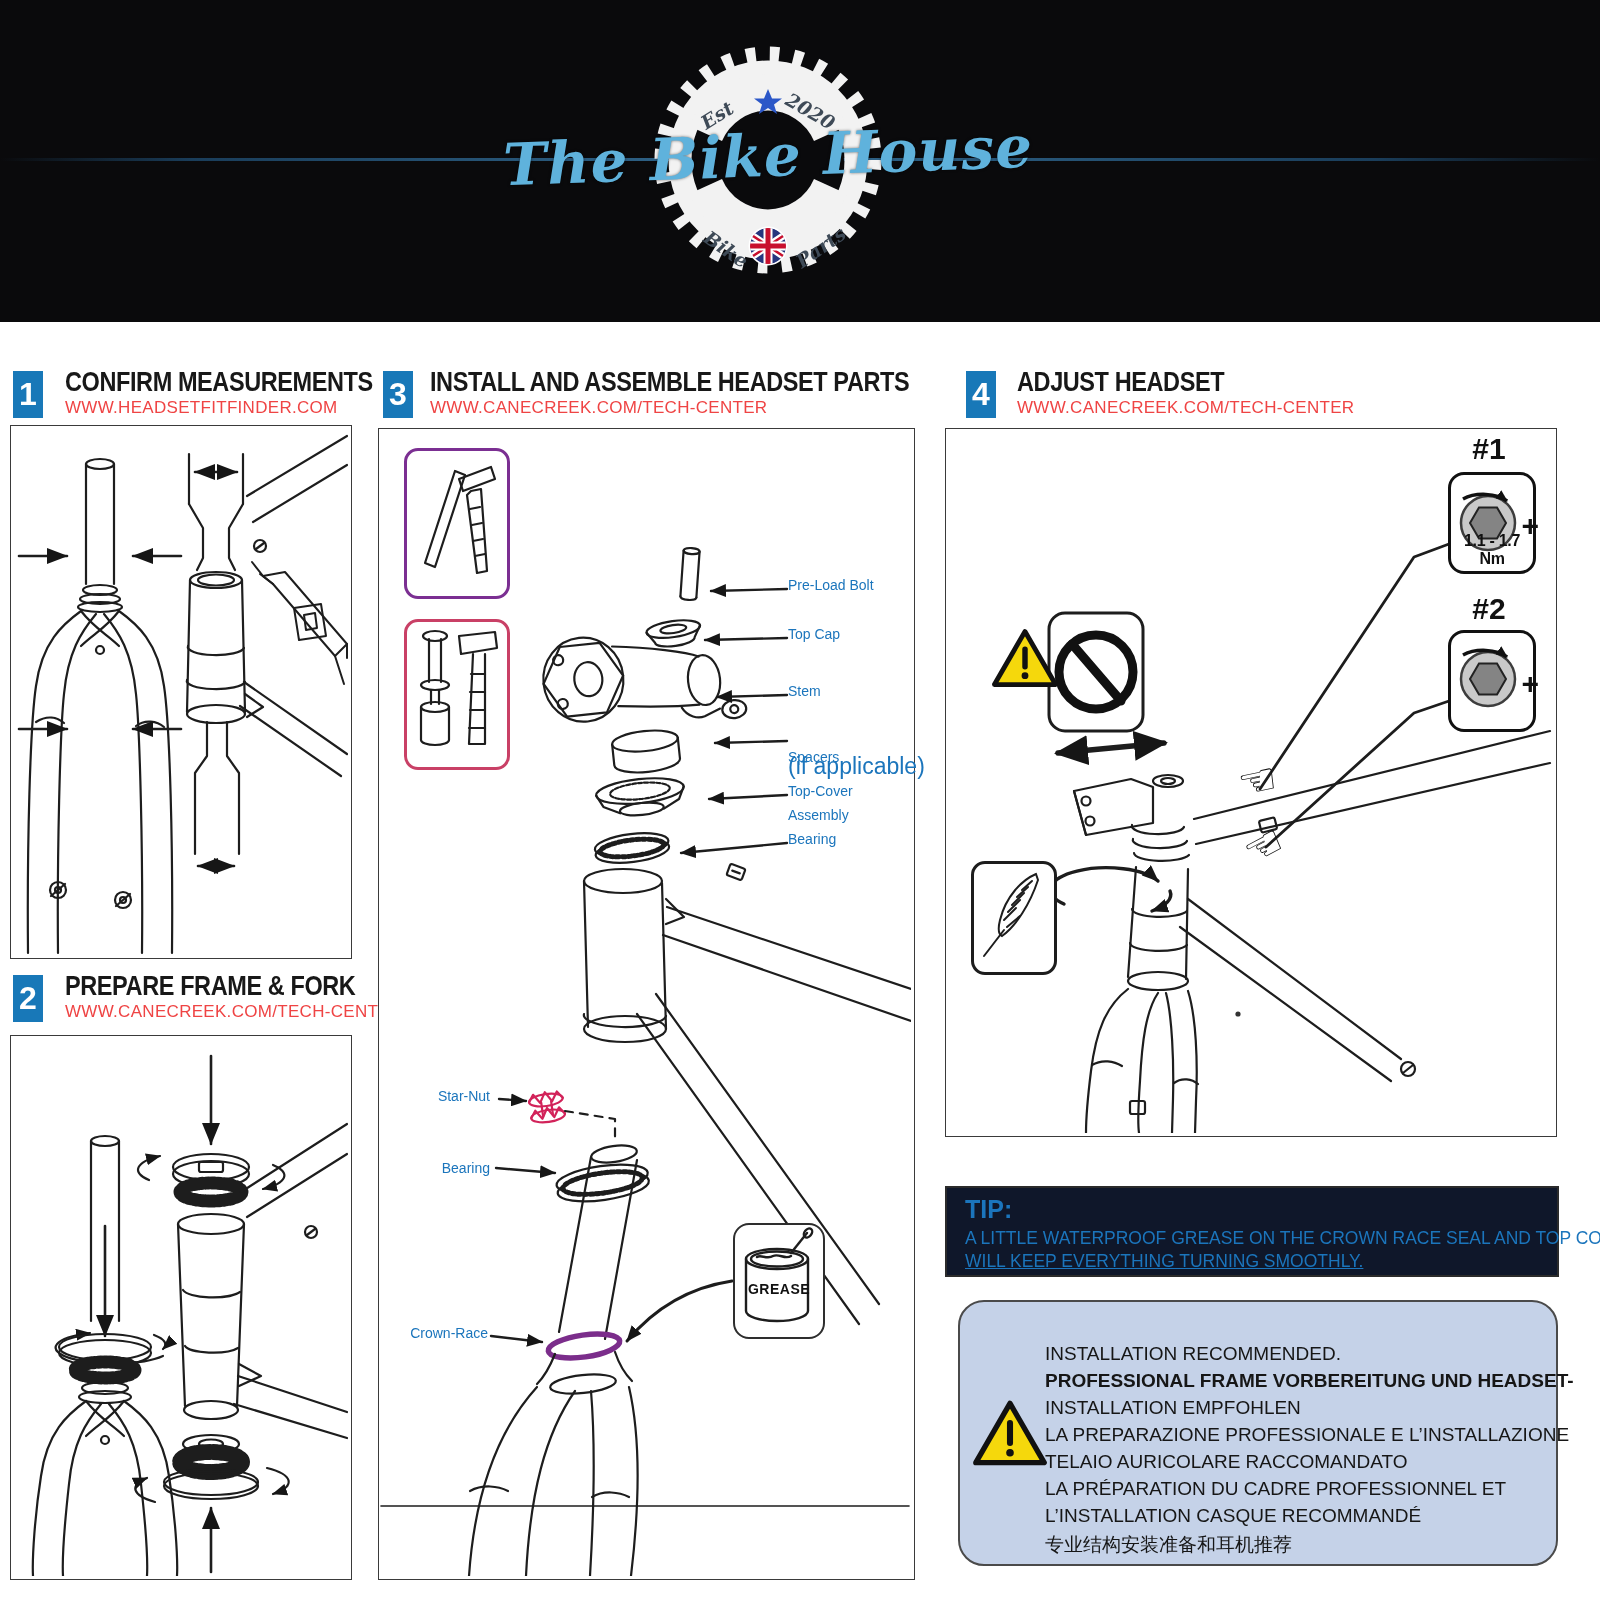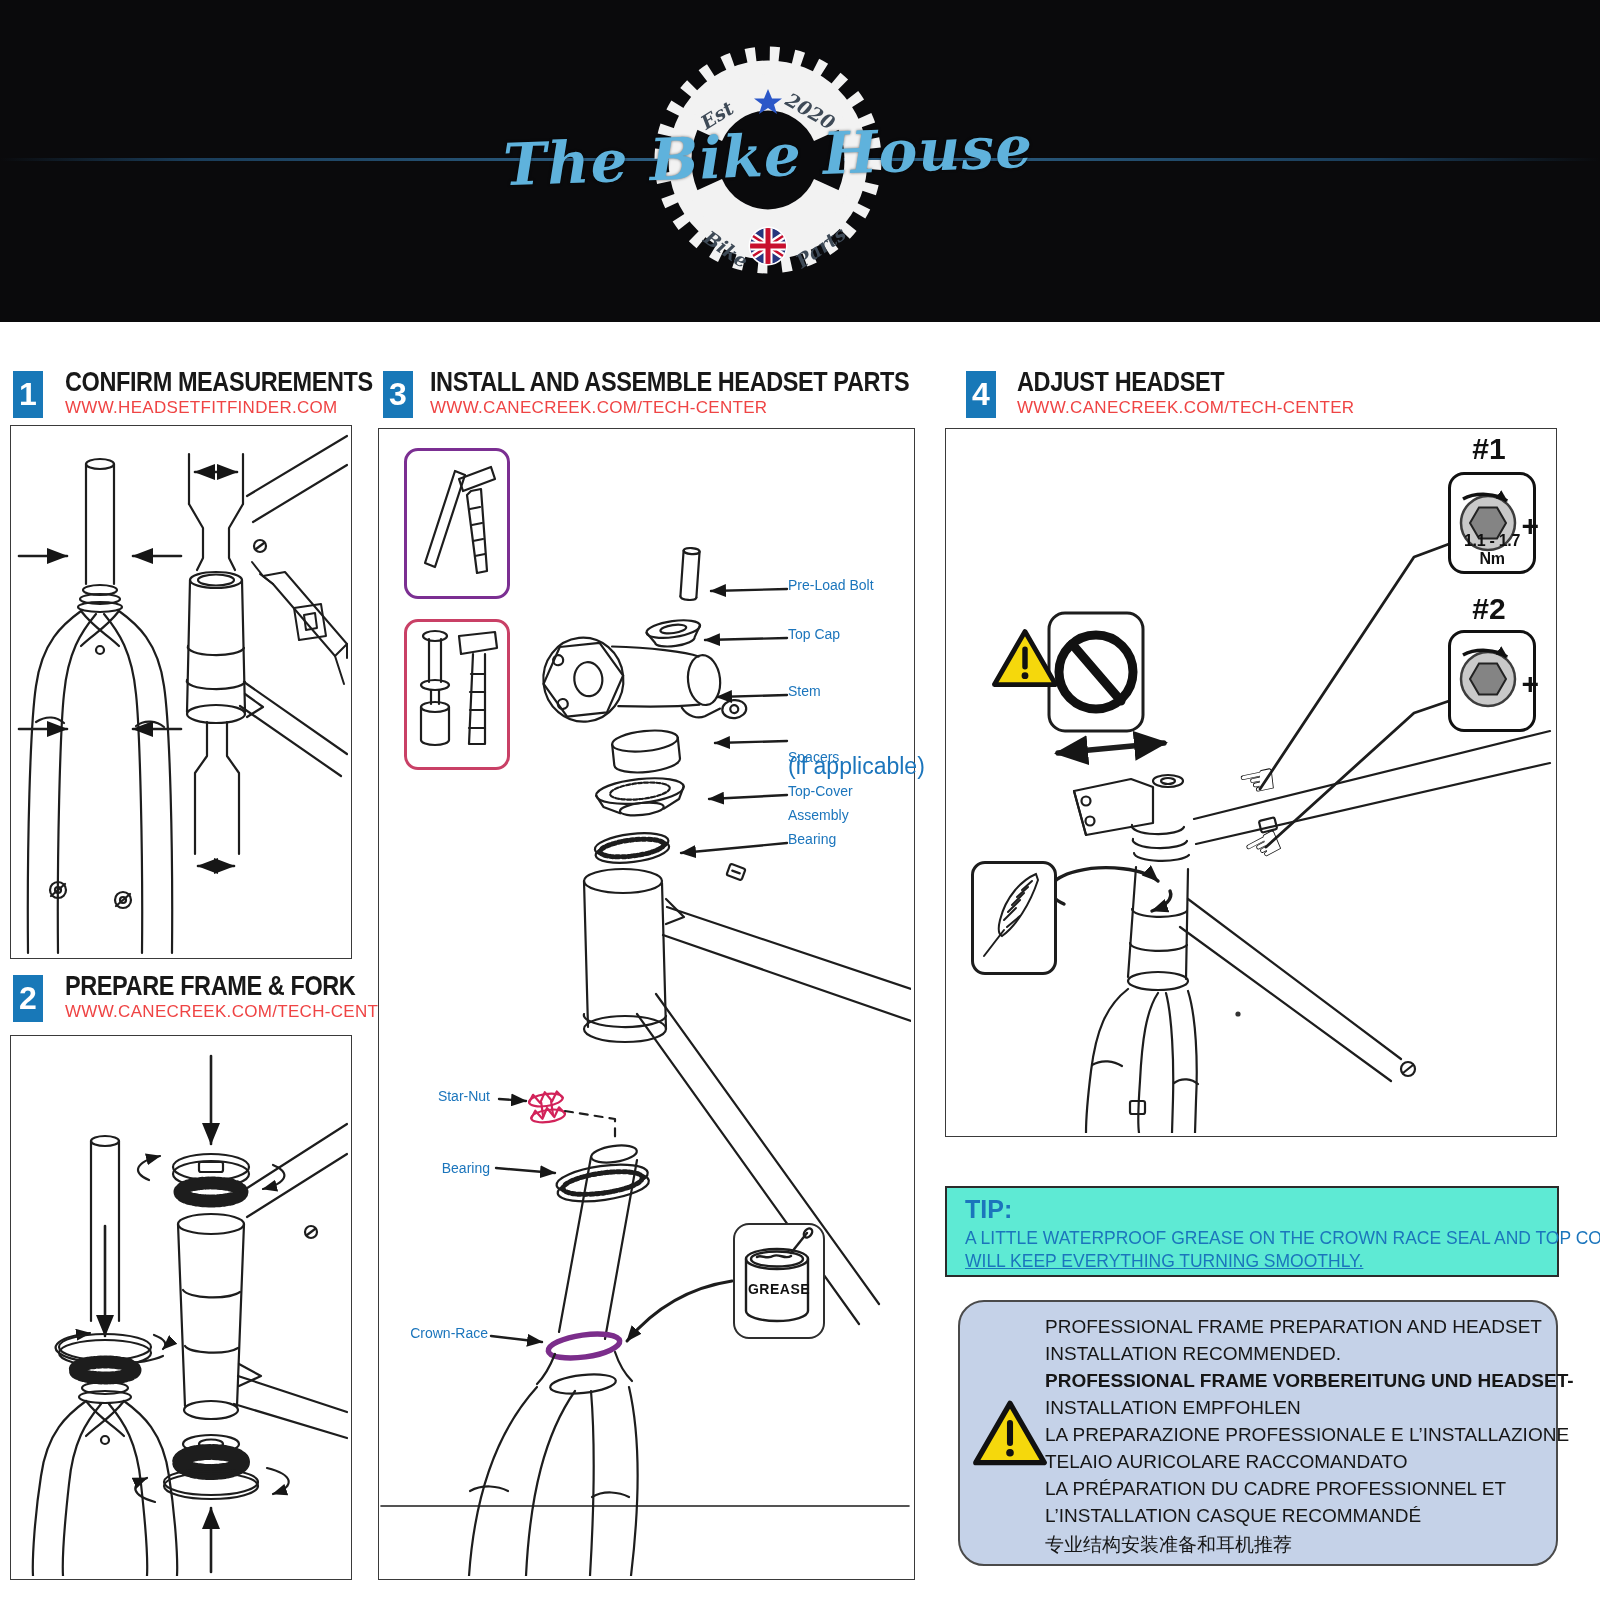--- a/index.html
+++ b/index.html
@@ -29,21 +29,21 @@
   .plabel.right{text-align:right;}
   
   .hex-box{position:absolute;width:82px;height:96px;border:3.5px solid #111;border-radius:16px;background:#fff;}
   .hex-num{position:absolute;width:82px;text-align:center;font-weight:bold;font-size:30px;color:#111;}
   .plus-sign{position:absolute;right:-6px;top:34px;font-weight:bold;font-size:30px;color:#111;}
   .torque{position:absolute;bottom:3px;left:0;width:100%;text-align:center;font-size:16px;
     font-weight:bold;color:#111;letter-spacing:-.3px;}
   .icon-frame{position:absolute;border:3px solid #1d1d1d;border-radius:14px;background:#fff;}
   .hand{position:absolute;font-size:44px;color:#111;line-height:1;}
   
-  .tip-box{position:absolute;left:945px;top:1186px;width:610px;height:87px;border:2px solid #2b2b2b;background:#5eead4;}
+  .tip-box{position:absolute;left:945px;top:1186px;width:610px;height:87px;border:2px solid #2b2b2b;background:#0f172a;}
   .tip-head{position:absolute;left:18px;top:7px;font-weight:bold;font-size:25px;color:#1b75bc;}
   .tip-line{position:absolute;left:18px;font-size:17.5px;color:#1b75bc;white-space:nowrap;}
   .note-box{position:absolute;left:958px;top:1300px;width:596px;height:262px;background:#c5d2e8;
     border:2px solid
 
  #4a4a4a;border-radius:26px;}
   .note-line{position:absolute;left:85px;font-size:19px;color:#161616;white-space:nowrap;font-weight:500;}
   .grease-box{position:absolute;left:733px;top:1223px;width:88px;height:112px;border:2.5px solid #2e2e2e;
     border-radius:16px;background:#fff;}
   .grease-label{position:absolute;left:0;top:56px;width:100%;text-align:center;font-size:14px;
@@ -535,21 +535,20 @@
     <div class="tip-line" style="top:40px;">A LITTLE WATERPROOF GREASE ON THE CROWN RACE SEAL AND TOP COVER SEAL</div>
     <div class="tip-line" style="top:63px;text-decoration:underline;">WILL KEEP EVERYTHING TURNING SMOOTHLY.</div>
   </div>
 
   <div class="note-box">
     <svg style="position:absolute;left:12px;top:95px;" width="76" height="72" viewBox="0 0 100 90">
       <path d="M50,6 L95,84 L5,84 Z" fill="#f5d80c" stroke="#111" stroke-width="7" stroke-linejoin="round"></path>
       <line x1="50" y1="32" x2="50" y2="58" stroke="#111" stroke-width="8" stroke-linecap="round"></line>
       <circle cx="50" cy="71" r="5" fill="#111"></circle>
     </svg>
-    <div class="note-line" style="top:14px;">PROFESSIONAL FRAME PREPARATION AND HEADSET</div>
     <div class="note-line" style="top:41px;">INSTALLATION RECOMMENDED.</div>
     <div class="note-line" style="top:68px;font-weight:bold;">PROFESSIONAL FRAME VORBEREITUNG UND HEADSET-</div>
     <div class="note-line" style="top:95px;">INSTALLATION EMPFOHLEN</div>
     <div class="note-line" style="top:122px;">LA PREPARAZIONE PROFESSIONALE E L’INSTALLAZIONE</div>
     <div class="note-line" style="top:149px;">TELAIO AURICOLARE RACCOMANDATO</div>
     <div class="note-line" style="top:176px;">LA PRÉPARATION DU CADRE PROFESSIONNEL ET</div>
     <div class="note-line" style="top:203px;">L’INSTALLATION CASQUE RECOMMANDÉ</div>
     <div class="note-line" style="top:230px;">专业结构安装准备和耳机推荐</div>
   </div>
 

